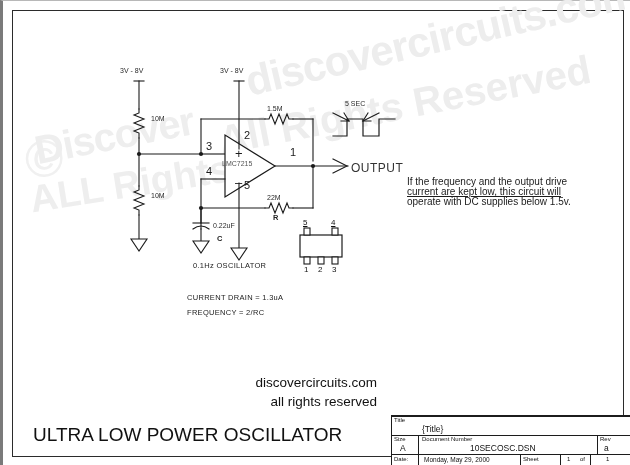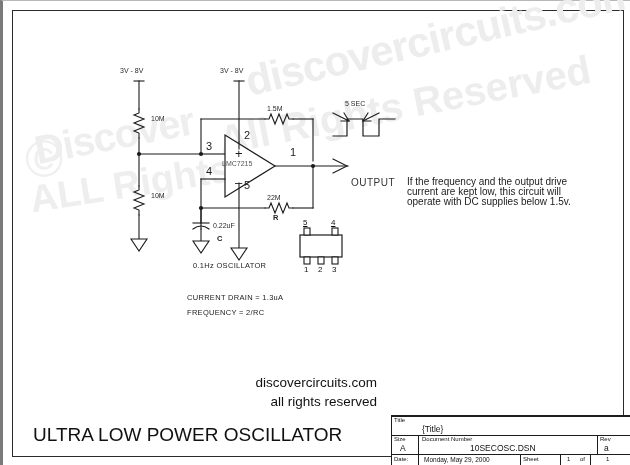--- a/index.html
+++ b/index.html
@@ -157,36 +157,36 @@
   <div class="lbl small" style="left:214px;top:233px;font-weight:bold;">C</div>
 
   <div class="lbl" style="left:219px;top:159px;font-size:7px;color:#555;">LMC7215</div>
 
   <div class="lbl pin" style="left:203px;top:139px;">3</div>
   <div class="lbl pin" style="left:203px;top:164px;">4</div>
   <div class="lbl pin" style="left:241px;top:128px;">2</div>
   <div class="lbl pin" style="left:241px;top:178px;">5</div>
   <div class="lbl pin" style="left:287px;top:145px;">1</div>
 
-  <div class="lbl" style="left:348px;top:176px;font-size:10px;color:#333;letter-spacing:.5px;">OUTPUT</div>
+  <div class="lbl" style="left:348px;top:160px;font-size:12px;color:#333;letter-spacing:.5px;">OUTPUT</div>
 
   <div class="lbl tiny" style="left:342px;top:99px;">5 SEC</div>
 
   <div class="lbl" style="left:300px;top:217px;font-size:8px;text-decoration:underline;">5</div>
   <div class="lbl" style="left:328px;top:217px;font-size:8px;text-decoration:underline;">4</div>
   <div class="lbl" style="left:301px;top:264px;font-size:8px;">1</div>
   <div class="lbl" style="left:315px;top:264px;font-size:8px;">2</div>
   <div class="lbl" style="left:329px;top:264px;font-size:8px;">3</div>
 
   <div class="lbl small" style="left:190px;top:260px;letter-spacing:.3px;">0.1Hz OSCILLATOR</div>
   <div class="lbl small" style="left:184px;top:292px;letter-spacing:.3px;">CURRENT DRAIN = 1.3uA</div>
   <div class="lbl small" style="left:184px;top:307px;letter-spacing:.3px;">FREQUENCY = 2/RC</div>
 
   <div class="note" style="left:404px;top:176px;">If the frequency and the output drive</div>
-  <div class="note" style="left:404px;top:186px;">current are kept low, this circuit will</div>
+  <div class="note" style="left:404px;top:186px;text-decoration:underline;">current are kept low, this circuit will</div>
   <div class="note" style="left:404px;top:196px;text-align:center;">operate with DC supplies below 1.5v.</div>
 
   <div class="credit" style="left:0;top:374px;width:374px;">discovercircuits.com</div>
   <div class="credit" style="left:0;top:393px;width:374px;">all rights reserved</div>
 
   <div id="big-title">ULTRA LOW POWER OSCILLATOR</div>
 
   <div id="titleblock">
     <div class="row" id="tb-r1"></div>
     <div class="row" id="tb-r2"></div>

